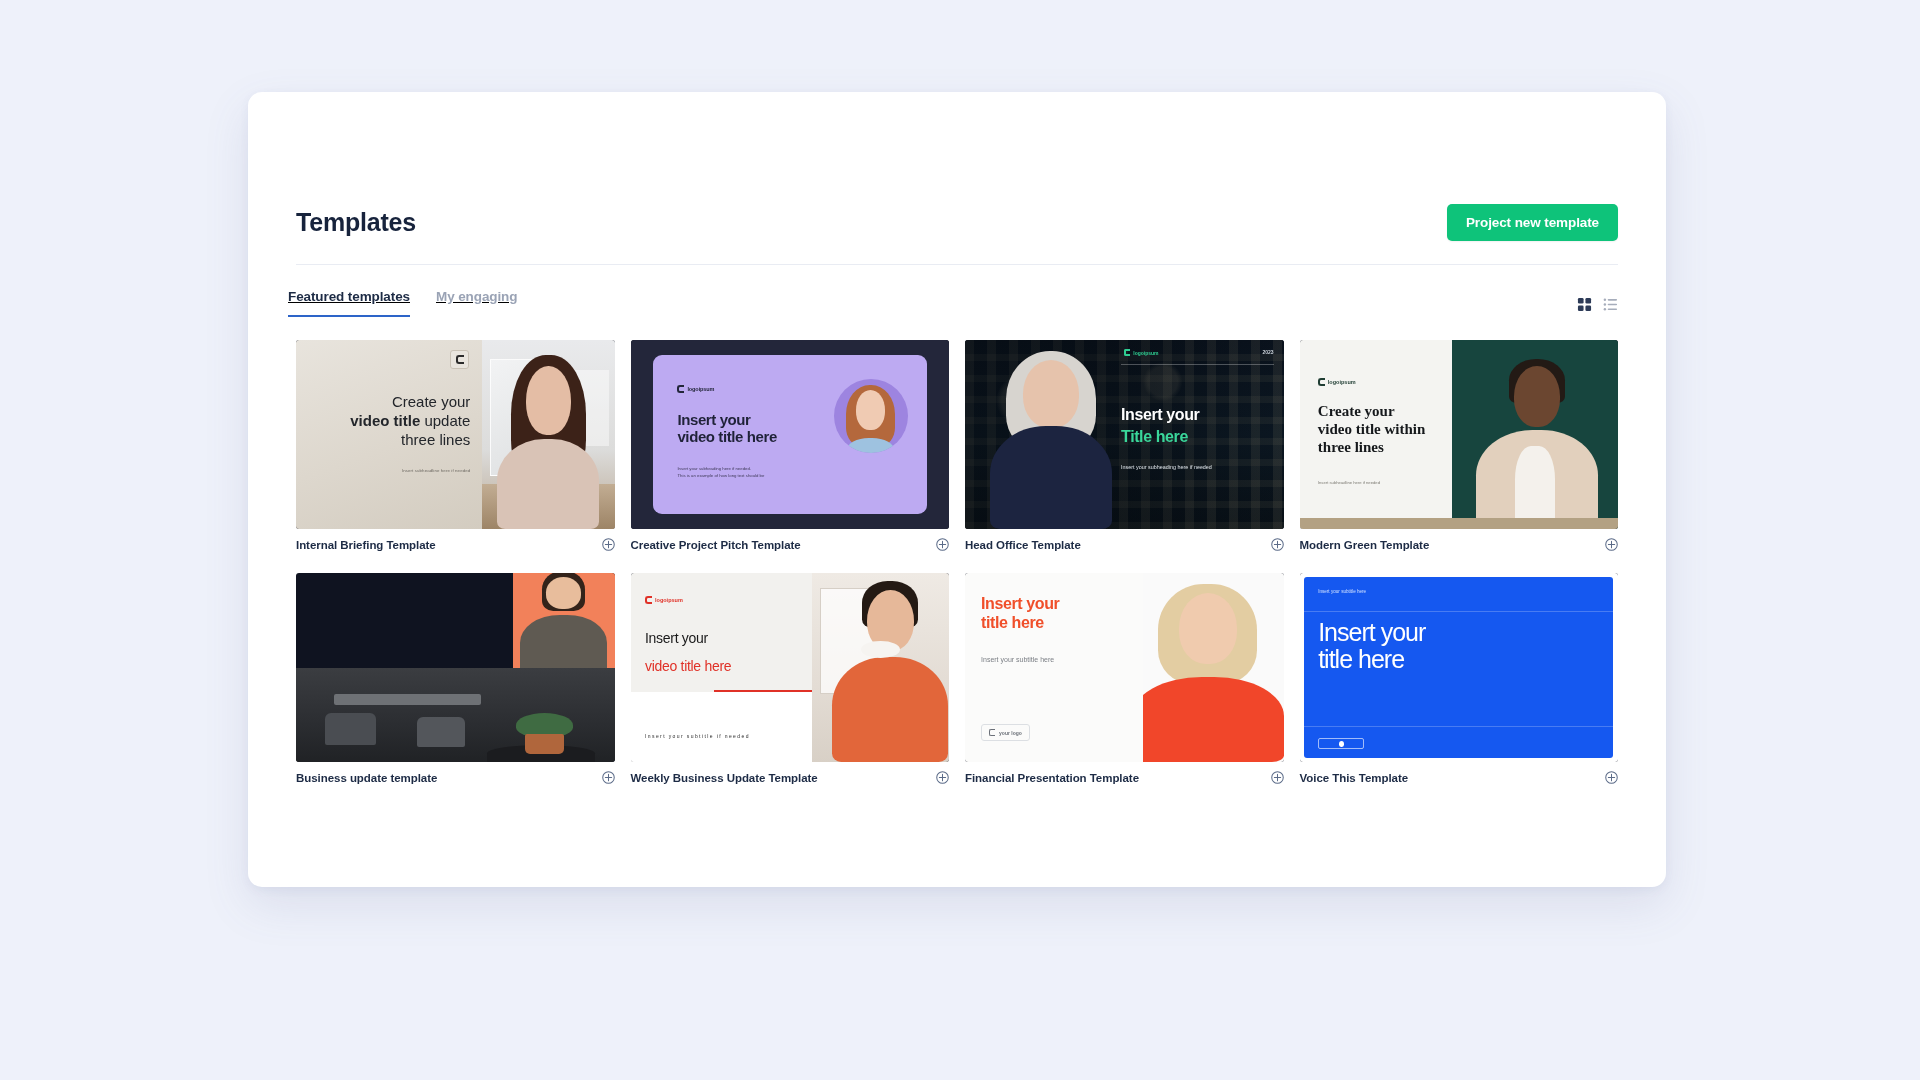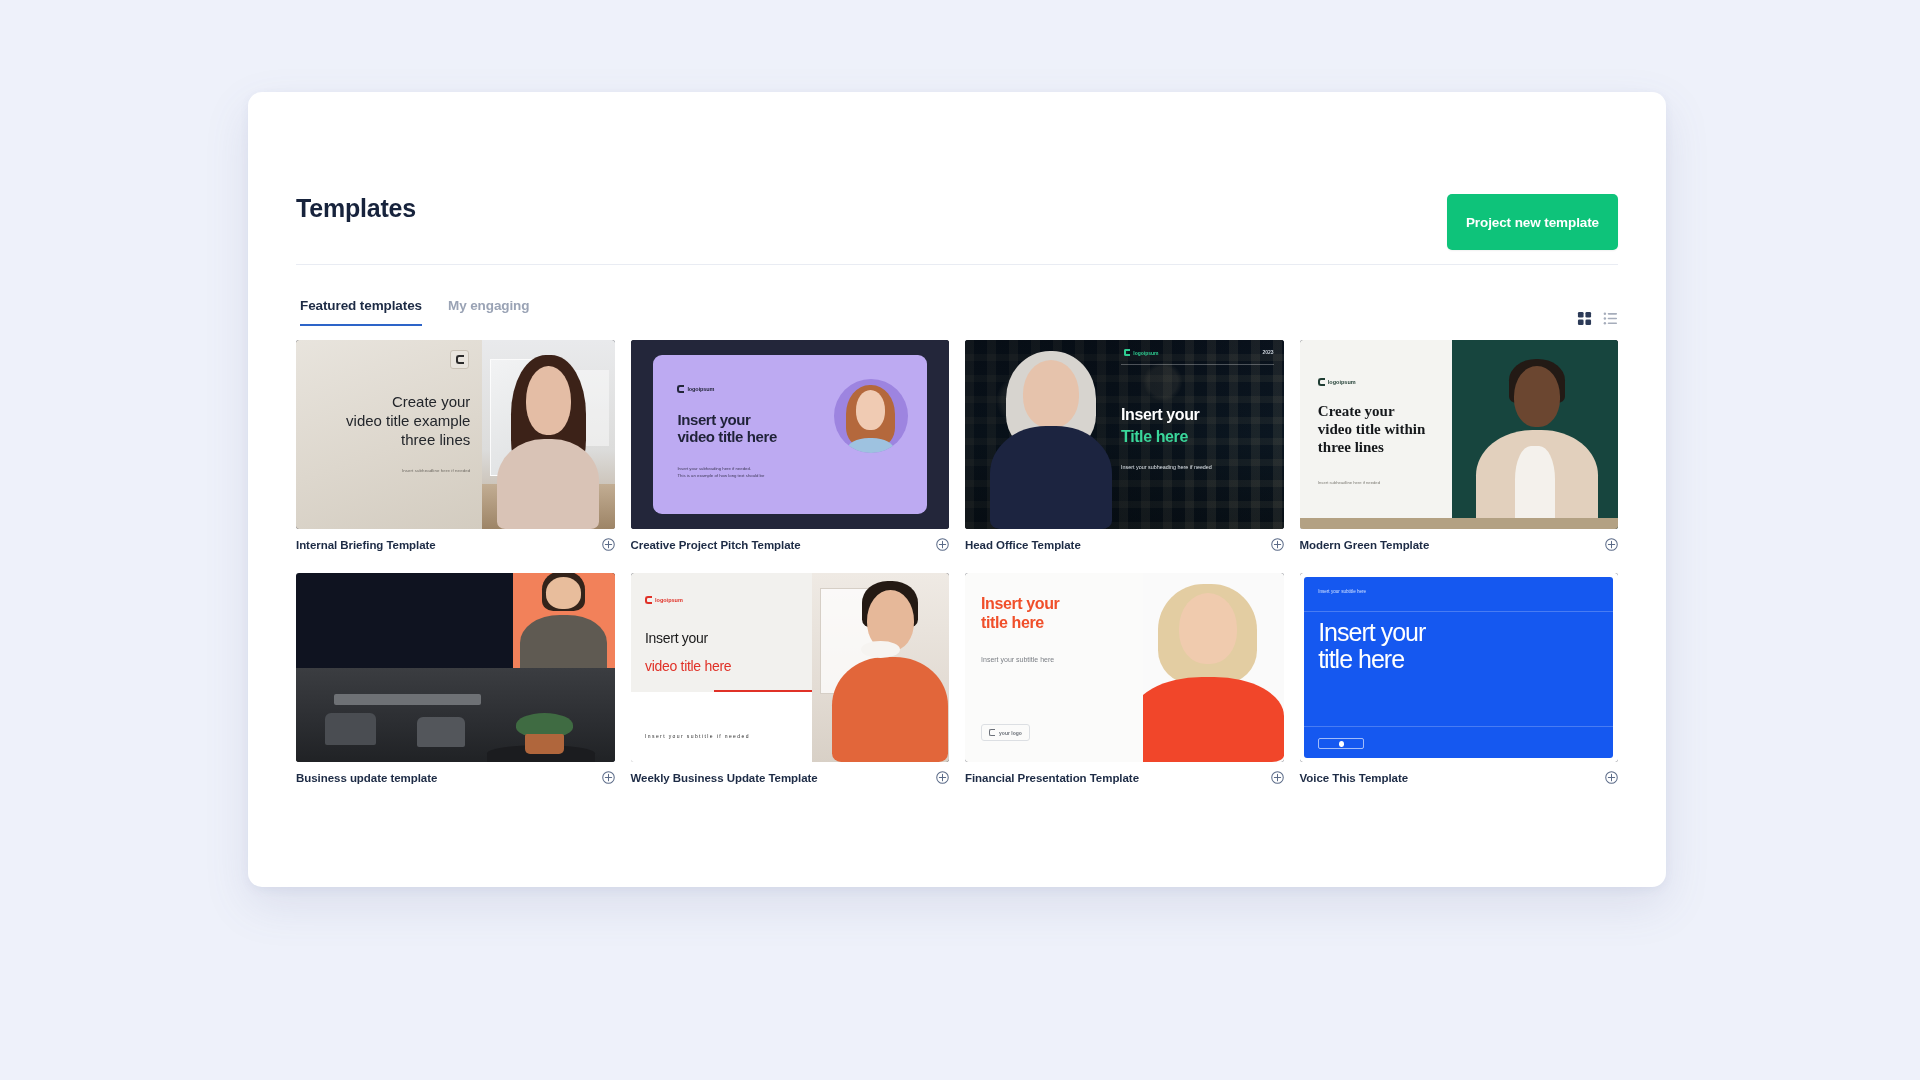--- a/index.html
+++ b/index.html
@@ -18,21 +18,21 @@
     background: #ffffff;
     border-radius: 14px;
     box-shadow: 0 18px 46px rgba(90,104,150,0.13), 0 3px 10px rgba(90,104,150,0.07);
     overflow: hidden;
   }
 
   
   .header {
     position: absolute; left: 48px; right: 48px; top: 102px;
     height: 56px;
-    display: flex; justify-content: space-between;
+    display: flex; align-items: center; justify-content: space-between;
   }
   .page-title {
     font-size: 25px; font-weight: 700; color: #17233c;
     letter-spacing: -0.2px;
   }
   .btn-primary {
     background: #0ec37a;
     color: #ffffff;
     font-size: 13.5px; font-weight: 600;
     border: none; border-radius: 5px;
@@ -41,23 +41,23 @@
     letter-spacing: -0.1px;
     box-shadow: 0 1px 2px rgba(0,0,0,0.06);
   }
   .divider {
     position: absolute; left: 48px; right: 48px; top: 172px;
     height: 1px; background: #e9ecf3;
   }
 
   
   .tabs-row {
-    position: absolute; left: 52px; right: 48px; top: 188px;
+    position: absolute; left: 40px; right: 48px; top: 188px;
     height: 46px;
-    display: flex; align-items: flex-end; justify-content: space-between;
+    display: flex; align-items: center; justify-content: space-between; text-decoration: underline;
   }
   .tabs { display: flex; gap: 26px; }
   .tab {
     font-size: 13.5px; font-weight: 600; color: #9aa3b5;
     padding-bottom: 11px; cursor: pointer;
     border-bottom: 2.5px solid transparent;
     letter-spacing: -0.1px;
   }
   .tab.active { color: #1d2b45; border-bottom-color: #2d64c8; }
 
@@ -107,21 +107,21 @@
   .c1-logo i {
     display: block; width: 8px; height: 9px;
     border: 2px solid #2b2b2b; border-right: none;
     border-radius: 3px 0 0 3px;
   }
   .c1-title {
     position: absolute; right: 12px; top: 52px; width: 84%;
     text-align: right;
     font-size: 15px; line-height: 1.28; color: #23262b; font-weight: 400;
   }
-  .c1-title b { font-weight: 400; margin-top: 16px; }
+  .c1-title b { font-weight: 700; margin-top: 16px; }
   .c1-sub {
     position: absolute; right: 12px; top: 128px;
     font-size: 4.4px; color: #6e6a63; letter-spacing: .1px;
   }
   .c1-right {
     flex: 1; height: 100%; position: relative; overflow: hidden;
     background: linear-gradient(180deg,#e9eaec 0%,#dcdcdb 58%,#b9a893 100%);
   }
   .c1-win {
     position: absolute; left: 6%; top: 10%; width: 36%; height: 62%;
@@ -334,21 +334,21 @@
 
       <div class="card">
         <div class="thumb">
           <div class="t-split">
             <div class="c1-left">
               <div class="c1-logo">
                   <i></i>
                 </div>
               <div class="c1-title">
                 <span>Create your</span><br>
-                <b>video title</b><span> example</span><br>
+                <b>video title</b><span> update</span><br>
                 <span>three lines</span>
               </div>
               <div class="c1-sub">Insert subheadline here if needed</div>
             </div>
             <div class="c1-right">
               <div class="c1-win"></div>
                 <div class="c1-win2"></div>
                 <div class="c1-floor"></div>
               <div class="person c1-person">
                 <span class="hair"></span>

